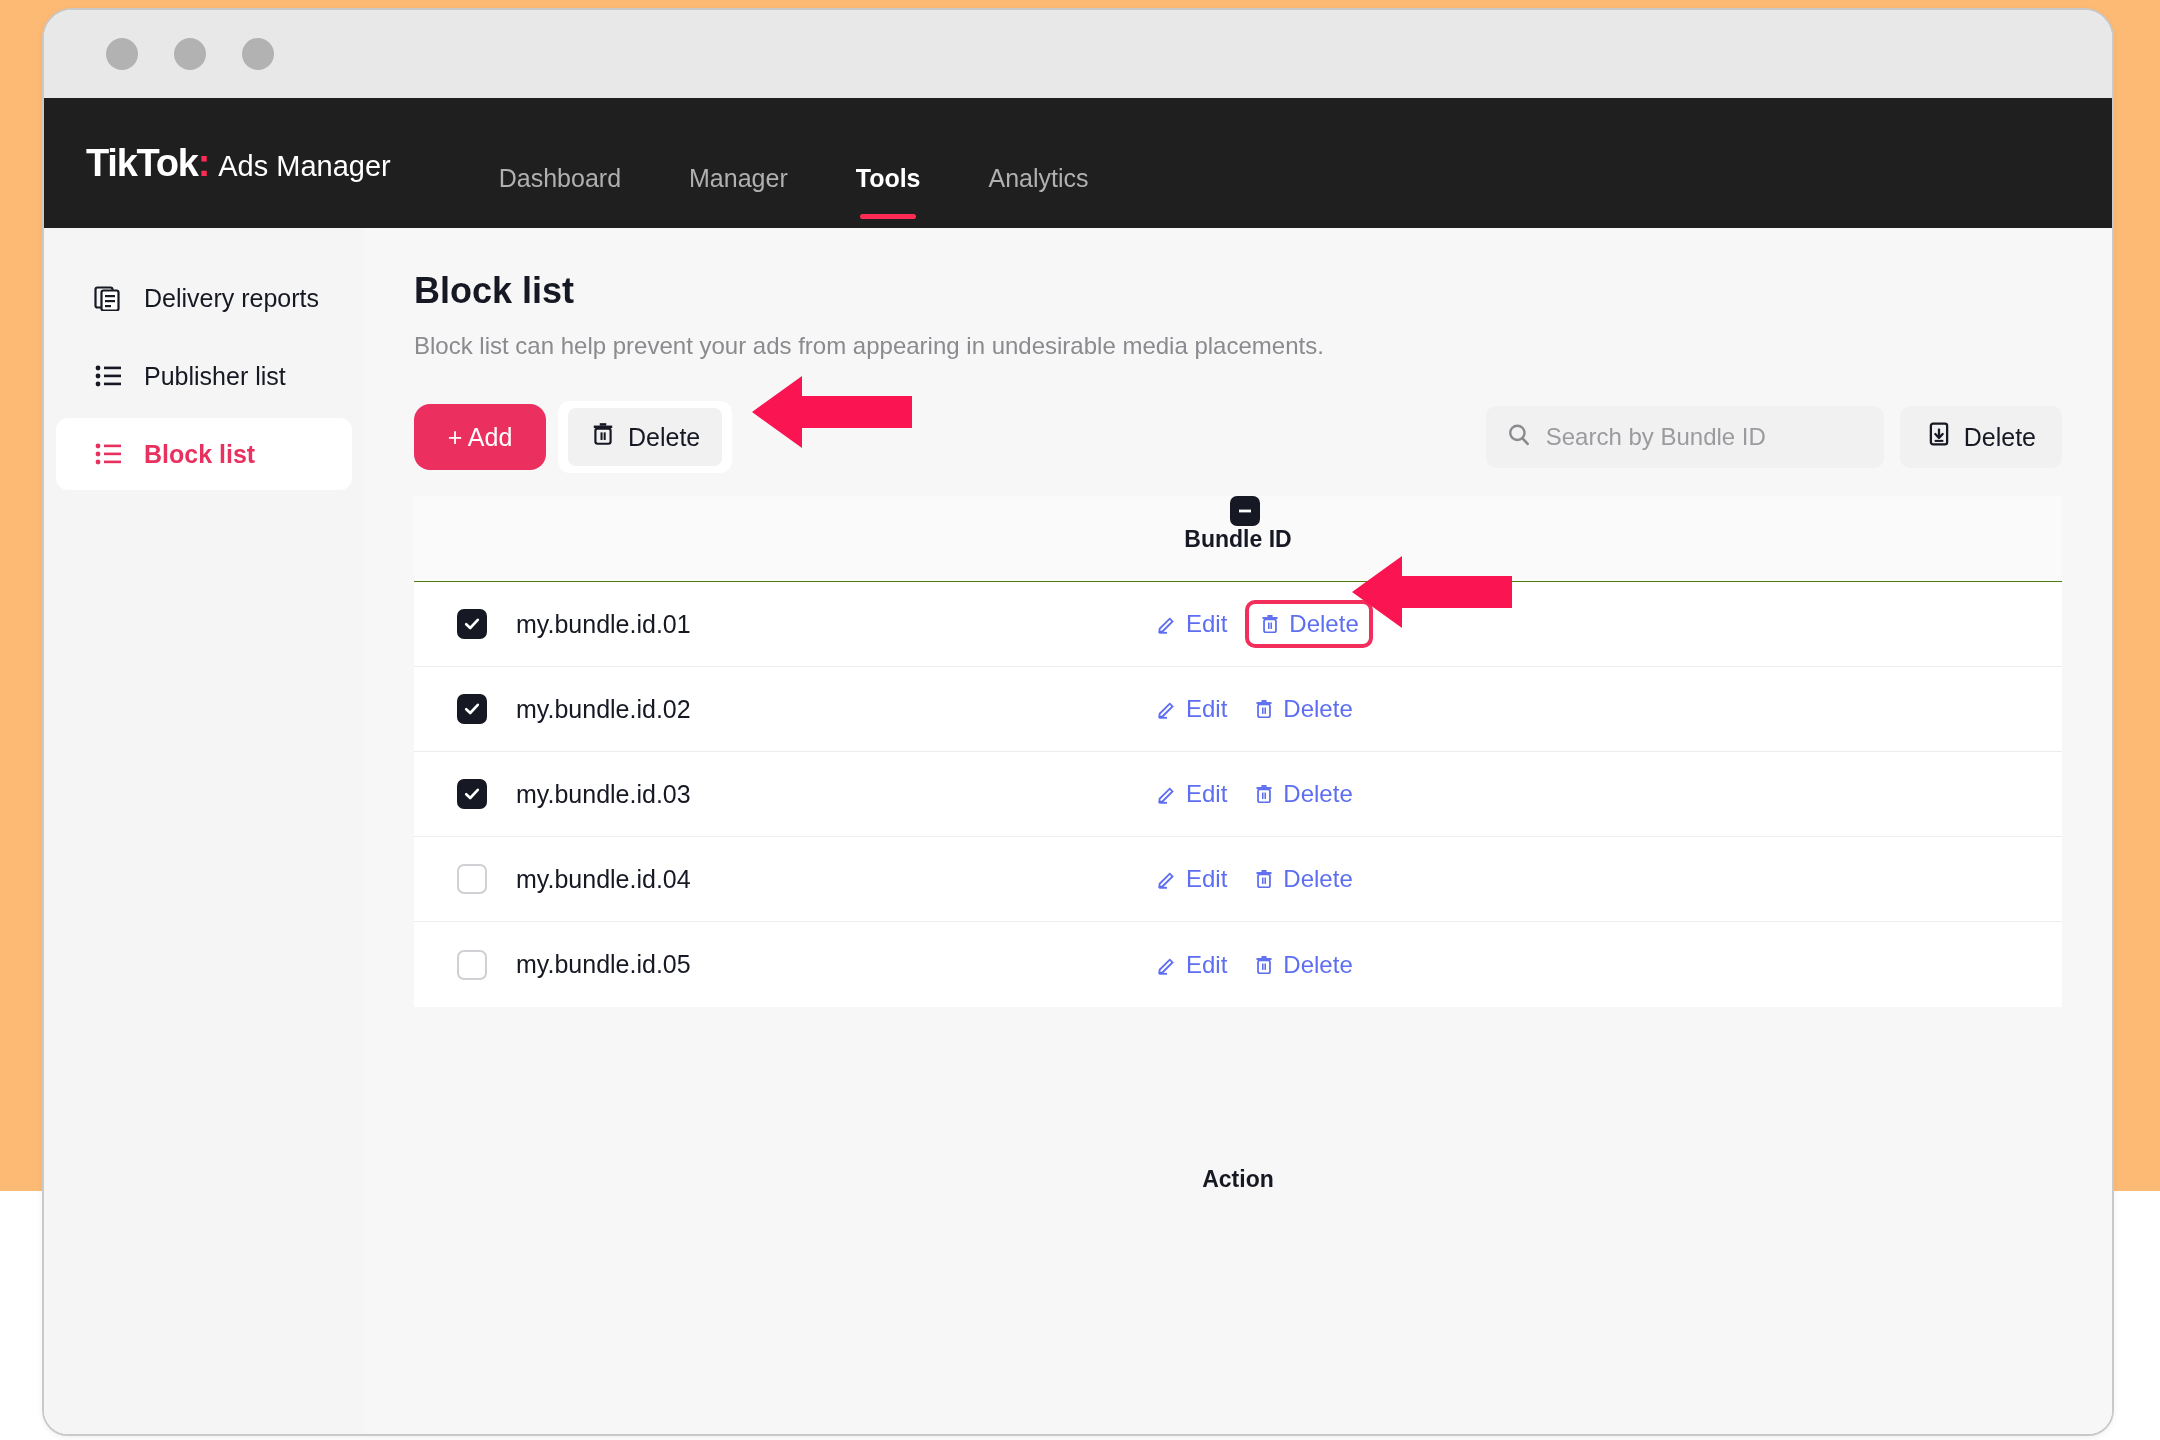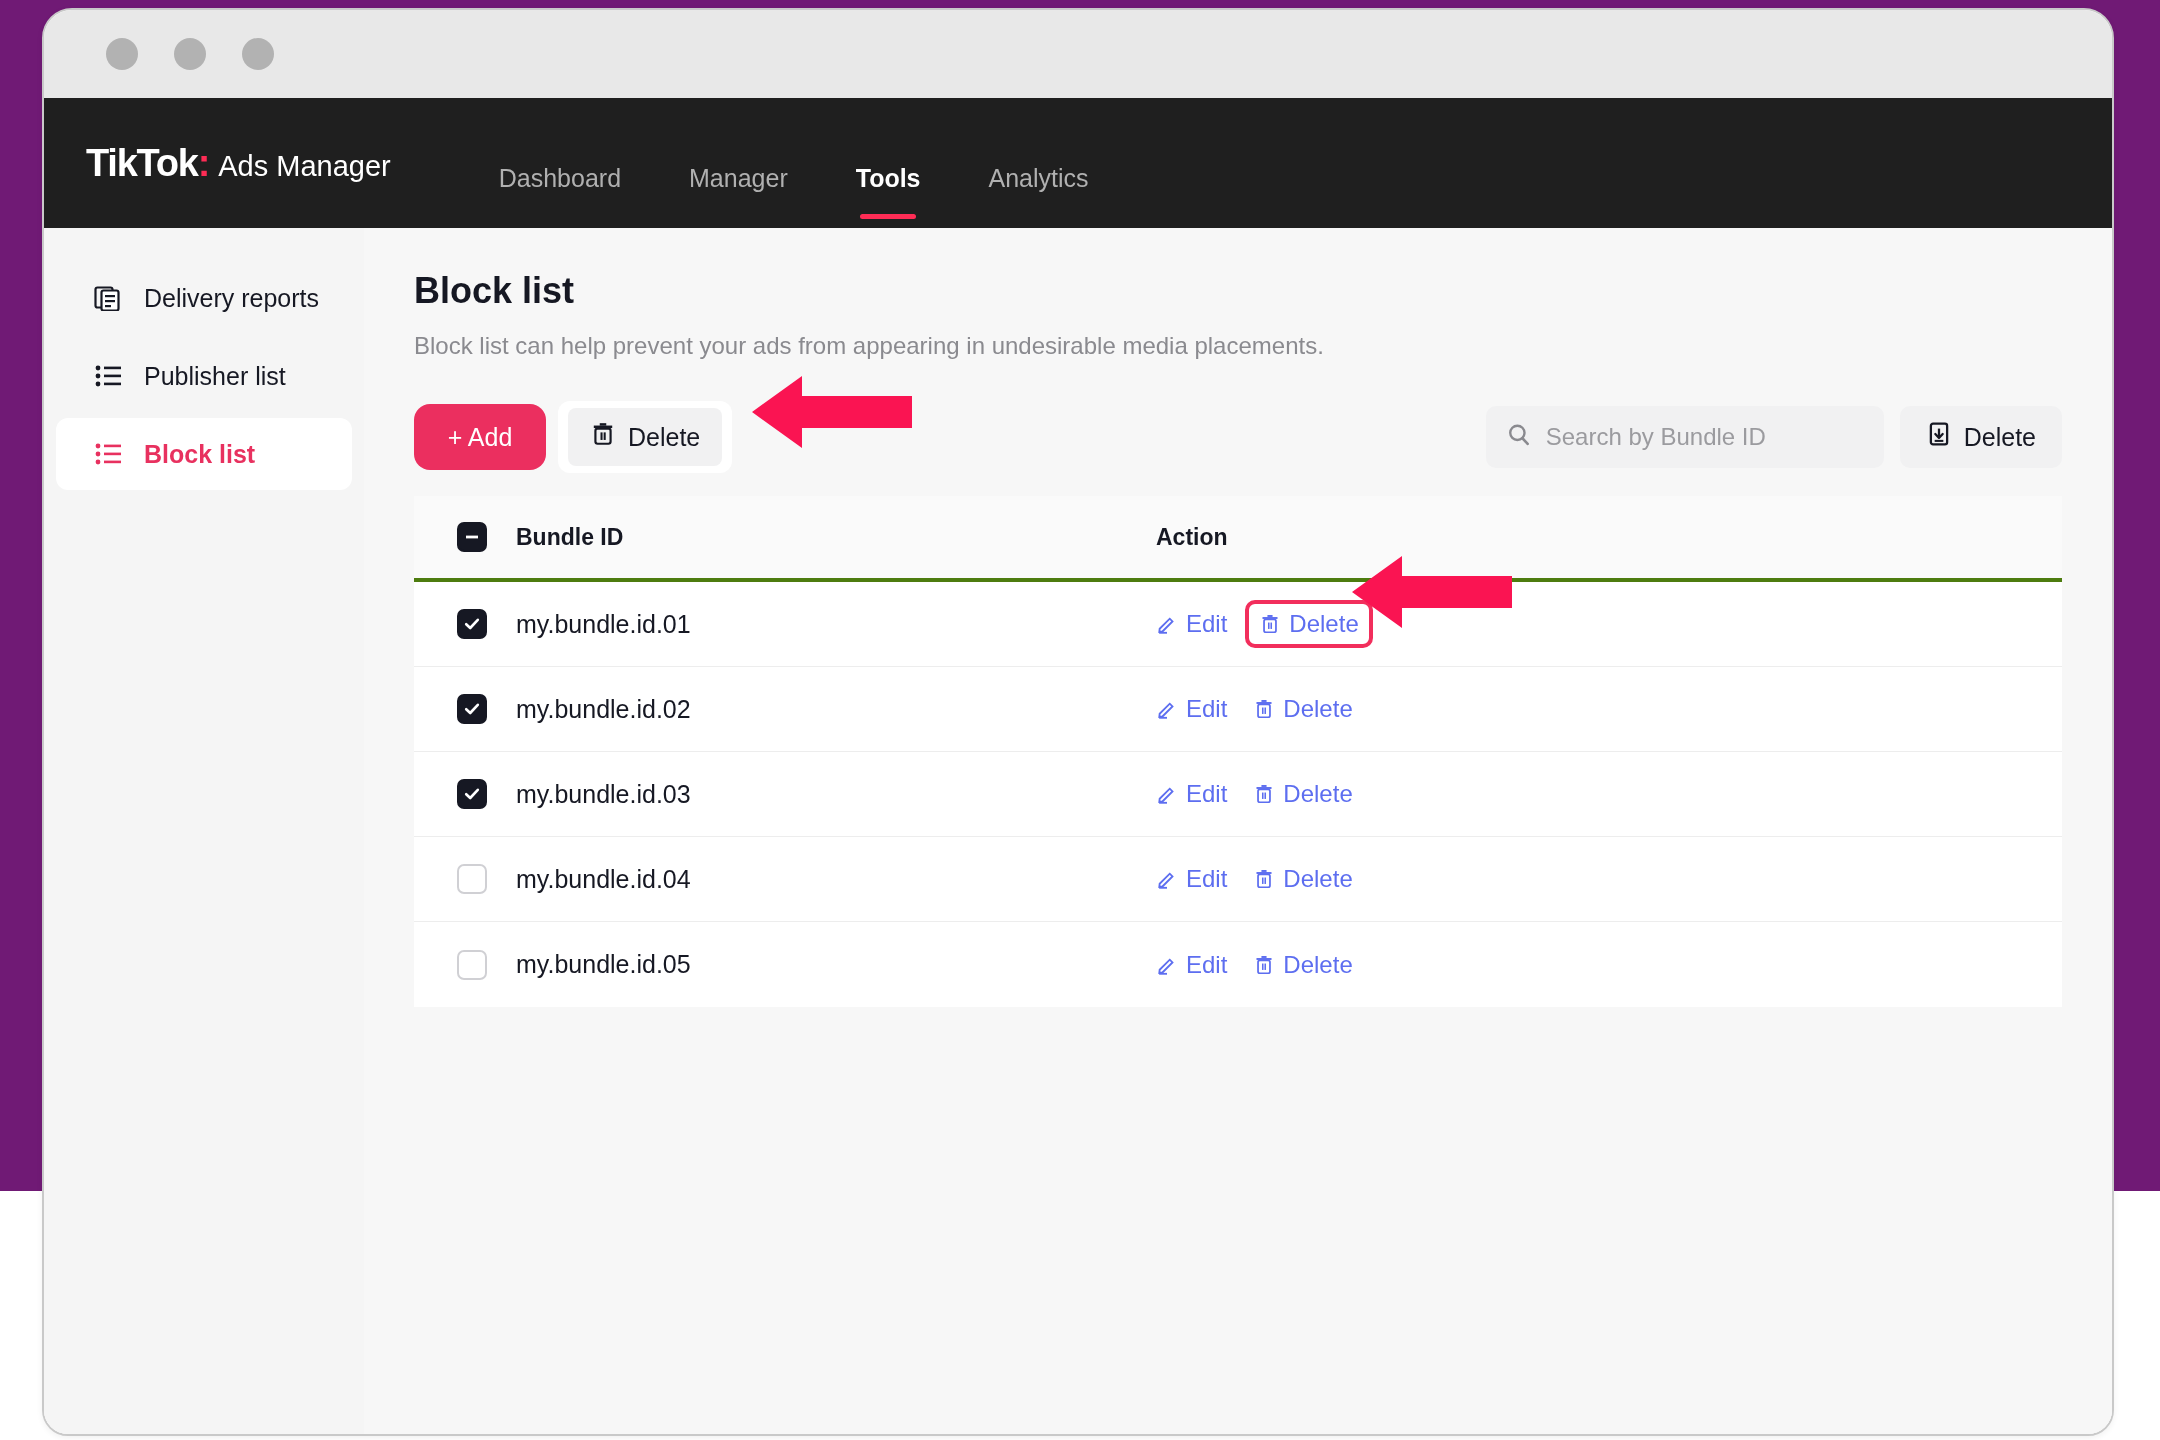--- a/index.html
+++ b/index.html
@@ -3,21 +3,21 @@
 <meta charset="utf-8">
 <style>
   * { box-sizing: border-box; margin: 0; padding: 0; }
   html, body {
     width: 2160px; height: 1440px;
     background: #ffffff;
     font-family: "Liberation Sans", sans-serif;
     overflow: hidden;
   }
 
-  .page { position: relative; width: 2160px; height: 1191px; background:#701a75; }
+  .page { position: relative; width: 2160px; height: 1191px; background:#fdba74; }
 
   
   .window {
     position: absolute;
     left: 42px; top: 8px;
     width: 2072px; height: 1428px;
     background: #ffffff;
     border: 2px solid #c9c9c9;
     border-radius: 30px 30px 26px 26px;
     overflow: hidden;
@@ -138,22 +138,22 @@
     height: 62px; padding: 0 26px; border: none; border-radius: 10px;
     font-size: 25px; display: flex; align-items: center; gap: 12px; cursor: pointer;
   }
 
   
   .table { margin-top: 22px; background: #fff; border-radius: 4px; }
   .thead {
     display: flex; align-items: center;
     height: 86px;
     background: #fafafa;
-    border-bottom: 4px solid #4d7c0f;
-    font-size: 23px; font-weight: 700; color: #161823;
+    border-bottom: 1px solid #4d7c0f;
+    font-size: 23px; font-weight: 700; color: #161823; flex-direction: column;
   }
   .row {
     display: flex; align-items: center;
     height: 85px;
     background: #fff;
     border-bottom: 1px solid #ededed;
     font-size: 25px; color: #161823;
   }
   .c-check { width: 102px; display: flex; justify-content: center; padding-left: 14px;}
   .c-bundle { flex: 0 0 640px; }

